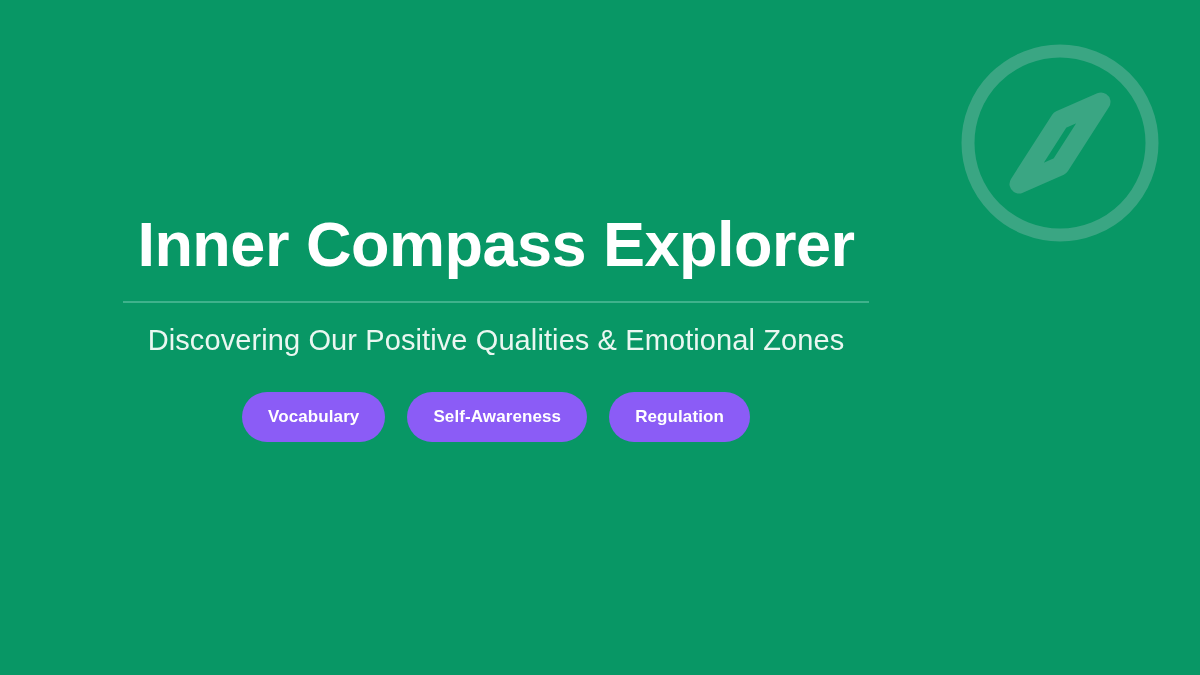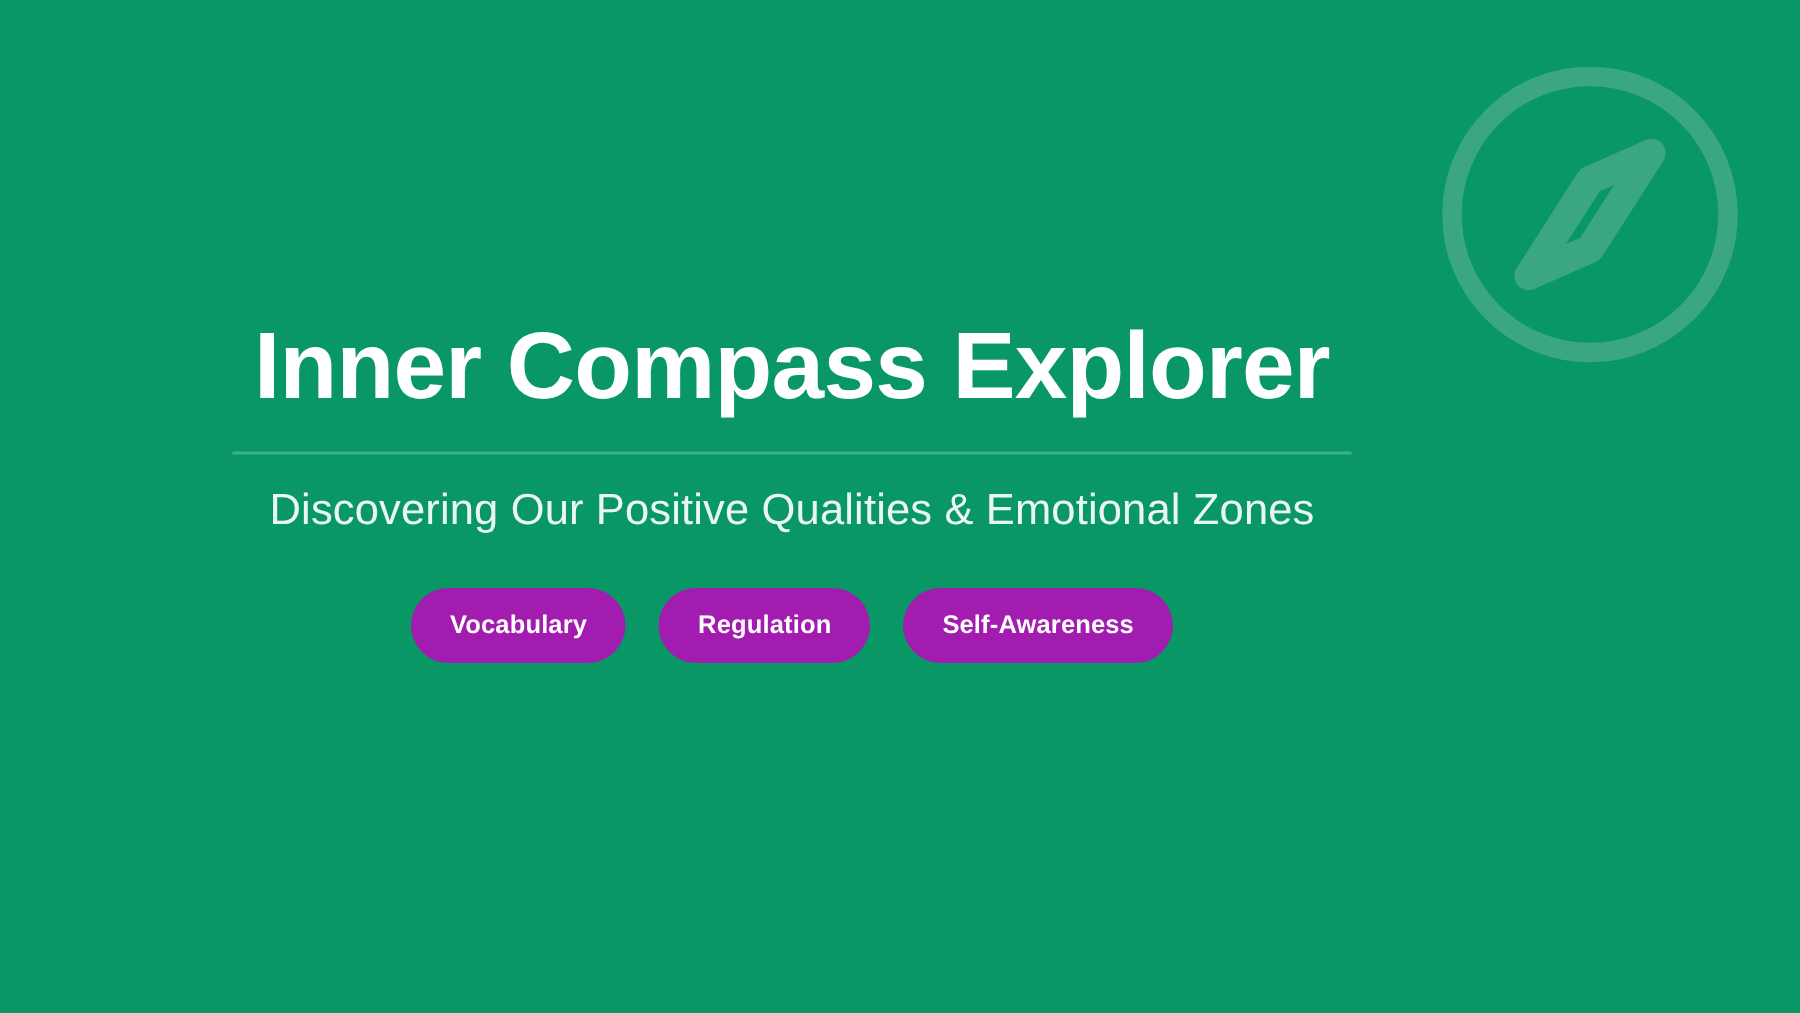--- a/index.html
+++ b/index.html
@@ -31,21 +31,20 @@
   .slide {
     position: absolute;
     left: 0;
     top: 0;
     width: 992px;
     height: 675px;
     display: flex;
     flex-direction: column;
     align-items: center;
     justify-content: flex-start;
-    margin-left: 32px;
   }
 
   .title-block {
     width: 746px;
     margin-top: 212px;
     display: flex;
     flex-direction: column;
     align-items: center;
   }
 
@@ -83,21 +82,21 @@
     flex-direction: row;
     align-items: center;
     justify-content: center;
     gap: 22px;
   }
 
   .tag-pill {
     height: 50px;
     padding: 0 26px;
     border-radius: 25px;
-    background: #a21caf;
+    background: #8b5cf6;
     color: #ffffff;
     font-size: 17px;
     font-weight: 700;
     letter-spacing: 0.1px;
     display: flex;
     align-items: center;
     justify-content: center;
     white-space: nowrap;
   }
 </style>
@@ -115,18 +114,18 @@
   <div class="title-block">
 
     <h1 class="slide-title">Inner Compass Explorer</h1>
 
     <div class="title-divider"></div>
 
     <p class="slide-subtitle">Discovering Our Positive Qualities &amp; Emotional Zones</p>
 
     <div class="tag-row">
       <div class="tag-pill">Vocabulary</div>
+      <div class="tag-pill">Self-Awareness</div>
       <div class="tag-pill">Regulation</div>
-      <div class="tag-pill">Self-Awareness</div>
     </div>
 
   </div>
 </div>
 
 </body></html>

